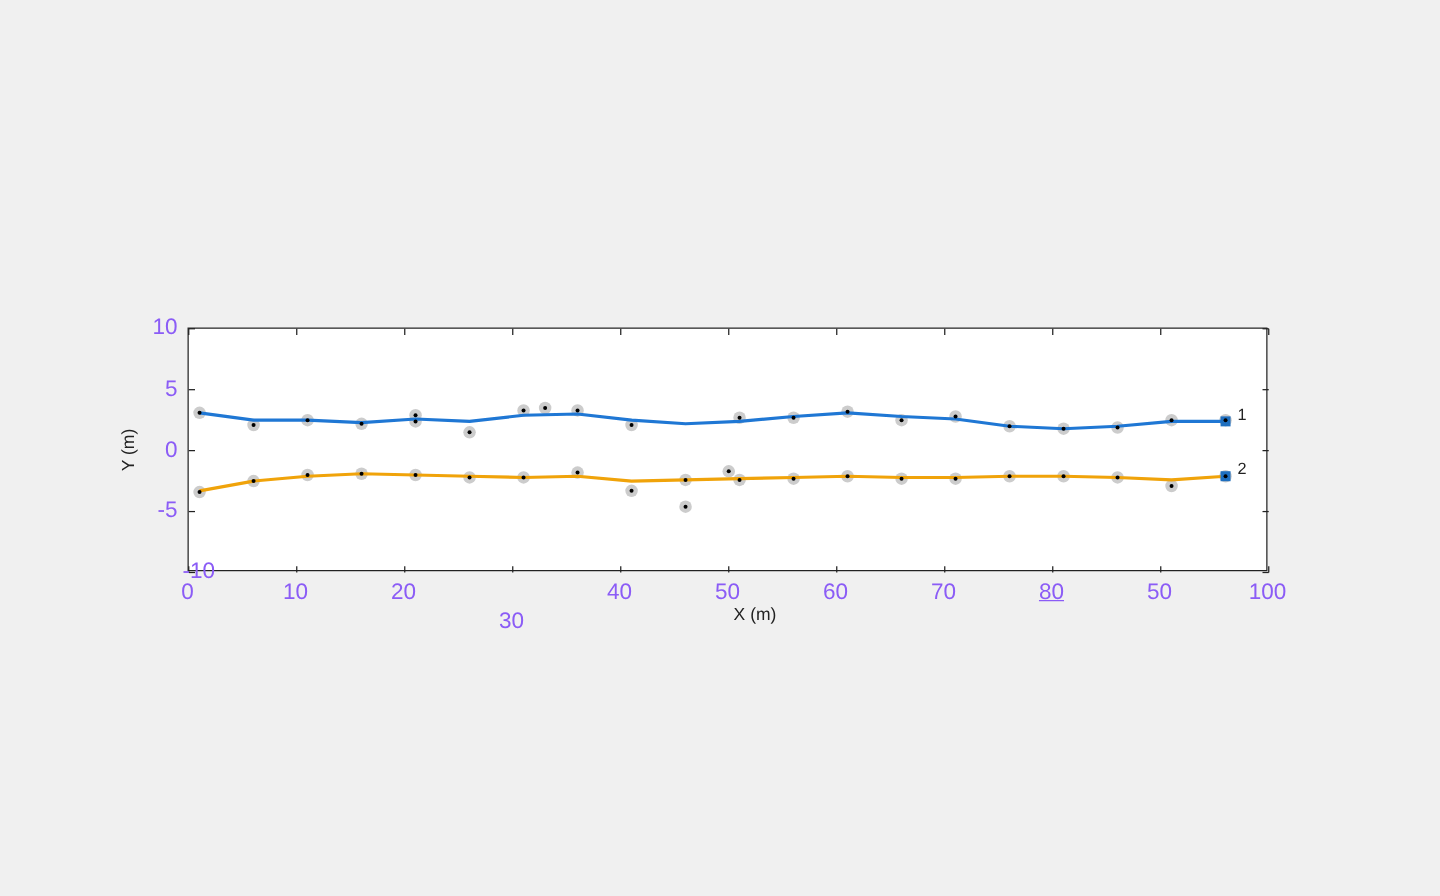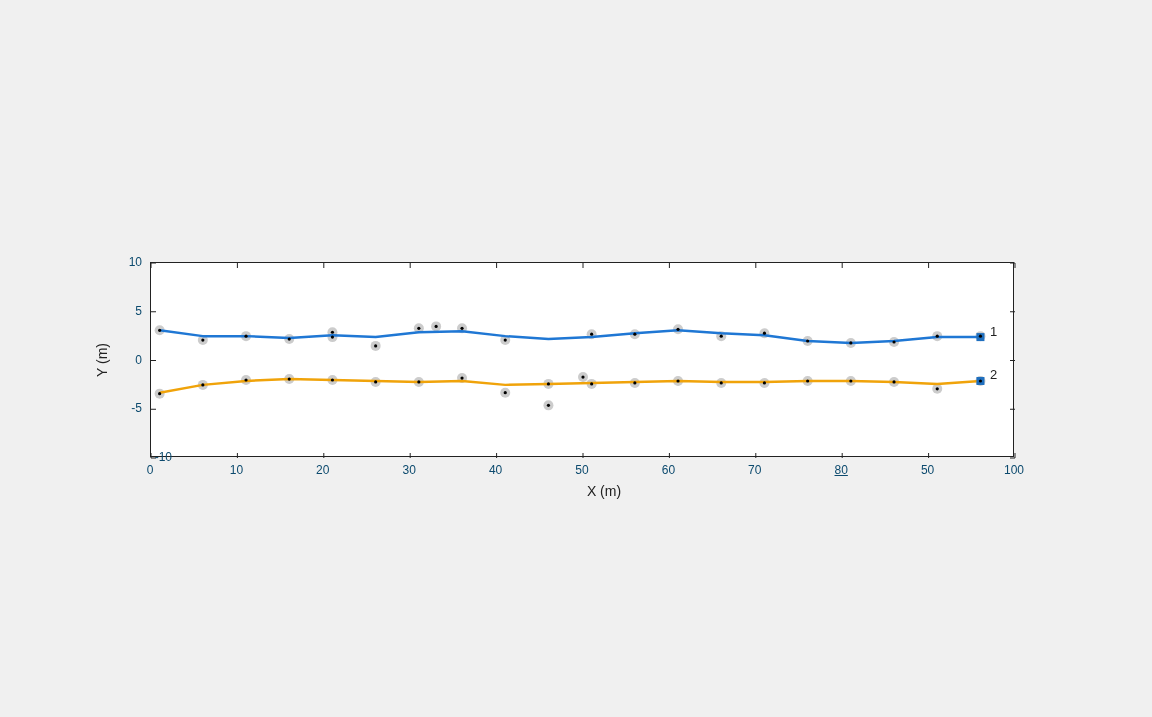--- a/index.html
+++ b/index.html
@@ -18,22 +18,22 @@
     background: #f0f0f0;
   }
   .axes {
     position: absolute;
     background: #ffffff;
     border: 1px solid #222;
     box-sizing: border-box;
   }
   .tick-label {
     position: absolute;
-    font-size: 12px;
-    color: #0c4a6e;
+    font-size: 18px;
+    color: #8b5cf6;
     white-space: nowrap;
   }
   .x-tick-label { transform: translate(-50%, 0); }
   .y-tick-label { transform: translate(-100%, -50%); }
   .axis-label {
     position: absolute;
     font-size: 14px;
     color: #222;
   }
   .x-axis-label { transform: translate(-50%, 0); margin-left: 22px; }
@@ -178,21 +178,21 @@
         <circle cx="786.24" cy="125.775" r="1.6" fill="#000000"></circle>
         <circle cx="829.4399999999999" cy="117.975" r="1.6" fill="#000000"></circle>
       </svg>
   </div>
   <div id="xlabel" class="axis-label x-axis-label" style="left: 582px; top: 483px;">X (m)</div>
   <div id="ylabel" class="axis-label y-axis-label" style="left: 102px; top: 359.5px;">Y (m)</div>
   <div id="ticklabels">
       <div class="tick-label x-tick-label" style="left: 150px; top: 463px;">0</div>
       <div class="tick-label x-tick-label" style="left: 236.4px; top: 463px;">10</div>
       <div class="tick-label x-tick-label" style="left: 322.8px; top: 463px;">20</div>
-      <div class="tick-label x-tick-label" style="left: 409.2px; top: 463px;">30</div>
+      <div class="tick-label x-tick-label" style="left: 409.2px; top: 486px;">30</div>
       <div class="tick-label x-tick-label" style="left: 495.6px; top: 463px;">40</div>
       <div class="tick-label x-tick-label" style="left: 582px; top: 463px;">50</div>
       <div class="tick-label x-tick-label" style="left: 668.4px; top: 463px;">60</div>
       <div class="tick-label x-tick-label" style="left: 754.8px; top: 463px;">70</div>
       <div class="tick-label x-tick-label" style="left: 841.2px; top: 463px; text-decoration: underline;">80</div>
       <div class="tick-label x-tick-label" style="left: 927.6px; top: 463px;">50</div>
       <div class="tick-label x-tick-label" style="left: 1014px; top: 463px;">100</div>
       <div class="tick-label y-tick-label" style="left: 142px; top: 457px; margin-left: 30px;">-10</div>
       <div class="tick-label y-tick-label" style="left: 142px; top: 408.25px;">-5</div>
       <div class="tick-label y-tick-label" style="left: 142px; top: 359.5px;">0</div>

